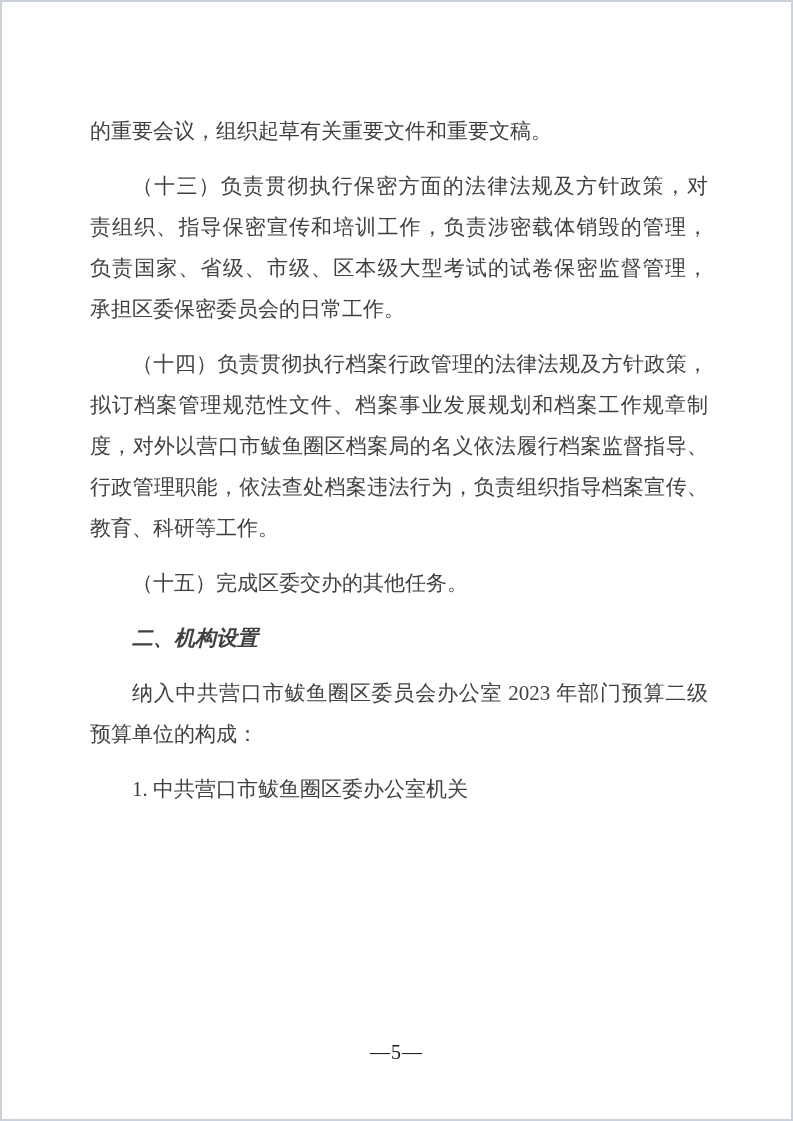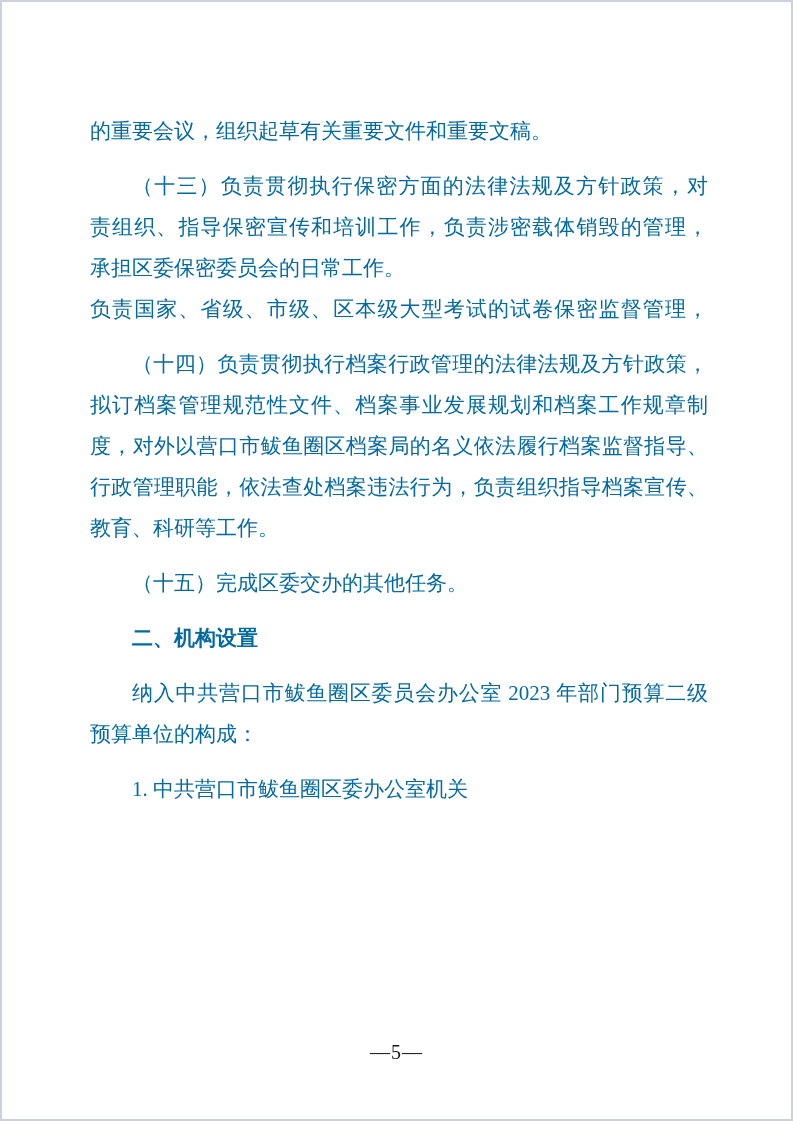--- a/index.html
+++ b/index.html
@@ -19,32 +19,33 @@
     box-sizing: border-box;
     background: #ffffff;
     border: 2px solid #ccd2db;
     overflow: hidden;
   }
   .content {
     position: absolute;
     left: 88px;
     top: 109px;
     width: 618px;
-    color: #0369a1;
+    color: #404040;
     font-size: 21px;
     line-height: 41px;
   }
   .para {
     margin: 0;
   }
   .para + .para {
     margin-top: 14px;
   }
   .para.heading {
     font-weight: 700;
+    font-style: italic;
   }
   .line {
     text-align: left;
     white-space: nowrap;
   }
   .line.full {
     white-space: normal;
     text-align: justify;
     text-align-last: justify;
   }
@@ -68,22 +69,22 @@
 <body>
 
 <div class="page">
   <div class="content">
       <div class="para">
         <div class="line">的重要会议，组织起草有关重要文件和重要文稿。</div>
       </div>
       <div class="para">
         <div class="line full ind">（十三）负责贯彻执行保密方面的法律法规及方针政策，对</div>
         <div class="line full">责组织、指导保密宣传和培训工作，负责涉密载体销毁的管理，</div>
+        <div class="line full">负责国家、省级、市级、区本级大型考试的试卷保密监督管理，</div>
         <div class="line">承担区委保密委员会的日常工作。</div>
-        <div class="line full">负责国家、省级、市级、区本级大型考试的试卷保密监督管理，</div>
       </div>
       <div class="para">
         <div class="line full ind">（十四）负责贯彻执行档案行政管理的法律法规及方针政策，</div>
         <div class="line full">拟订档案管理规范性文件、档案事业发展规划和档案工作规章制</div>
         <div class="line full">度，对外以营口市鲅鱼圈区档案局的名义依法履行档案监督指导、</div>
         <div class="line full">行政管理职能，依法查处档案违法行为，负责组织指导档案宣传、</div>
         <div class="line">教育、科研等工作。</div>
       </div>
       <div class="para">
         <div class="line ind">（十五）完成区委交办的其他任务。</div>

